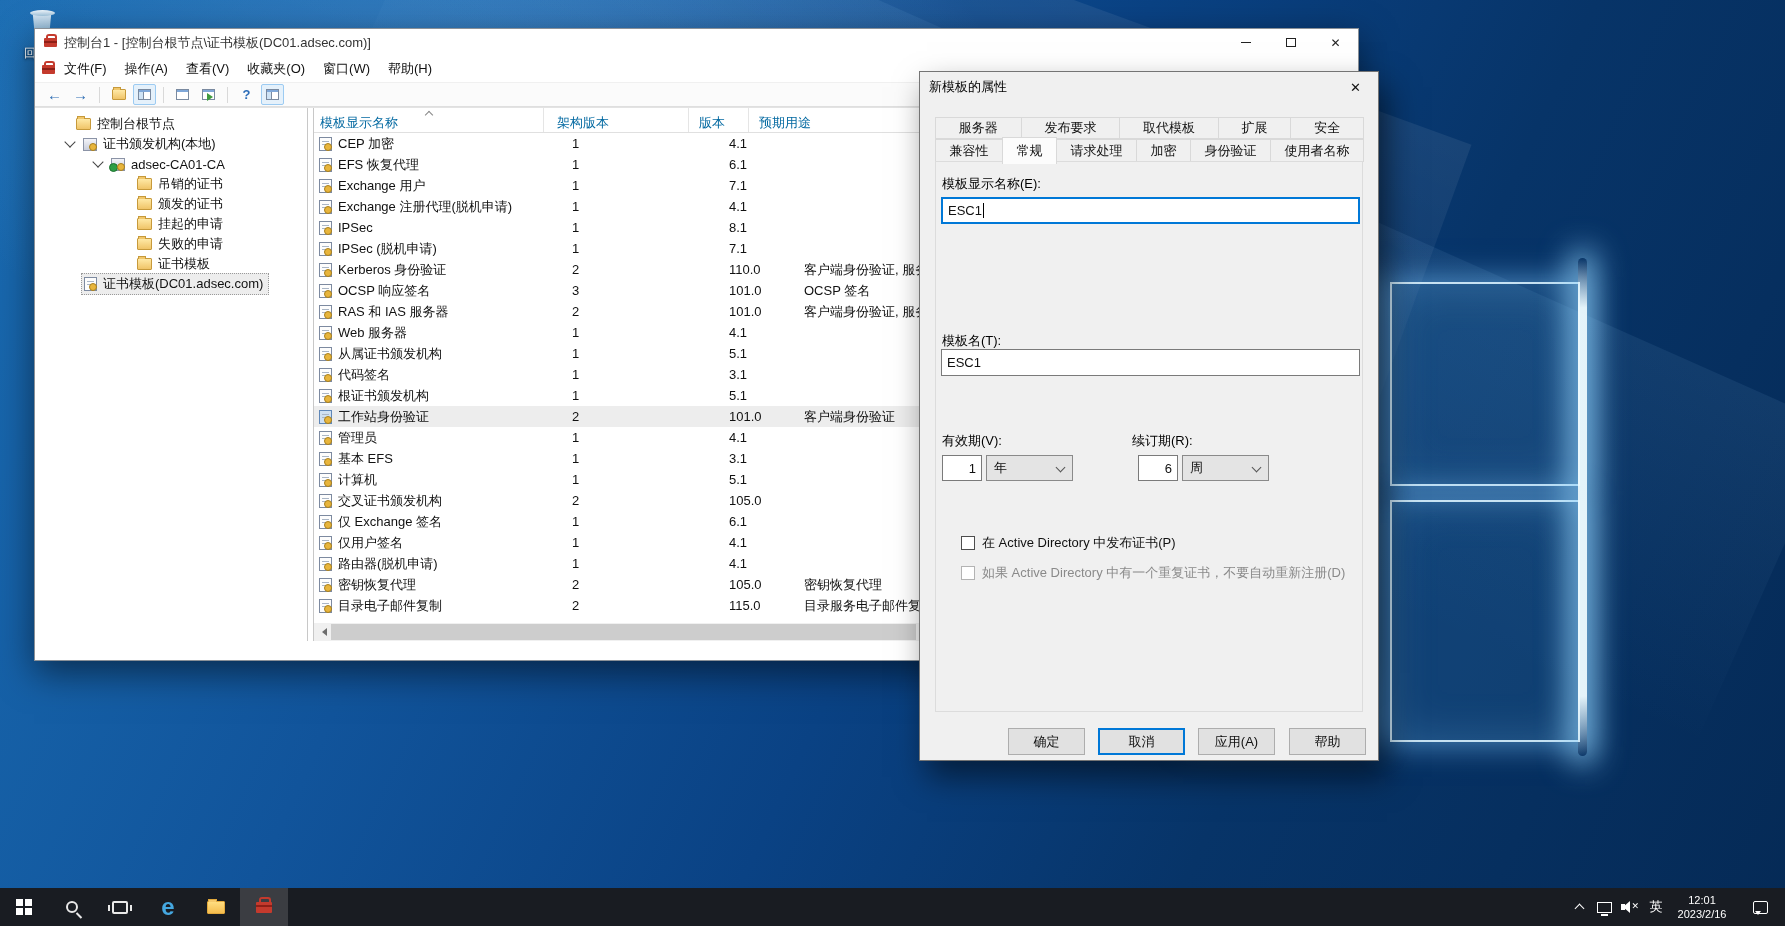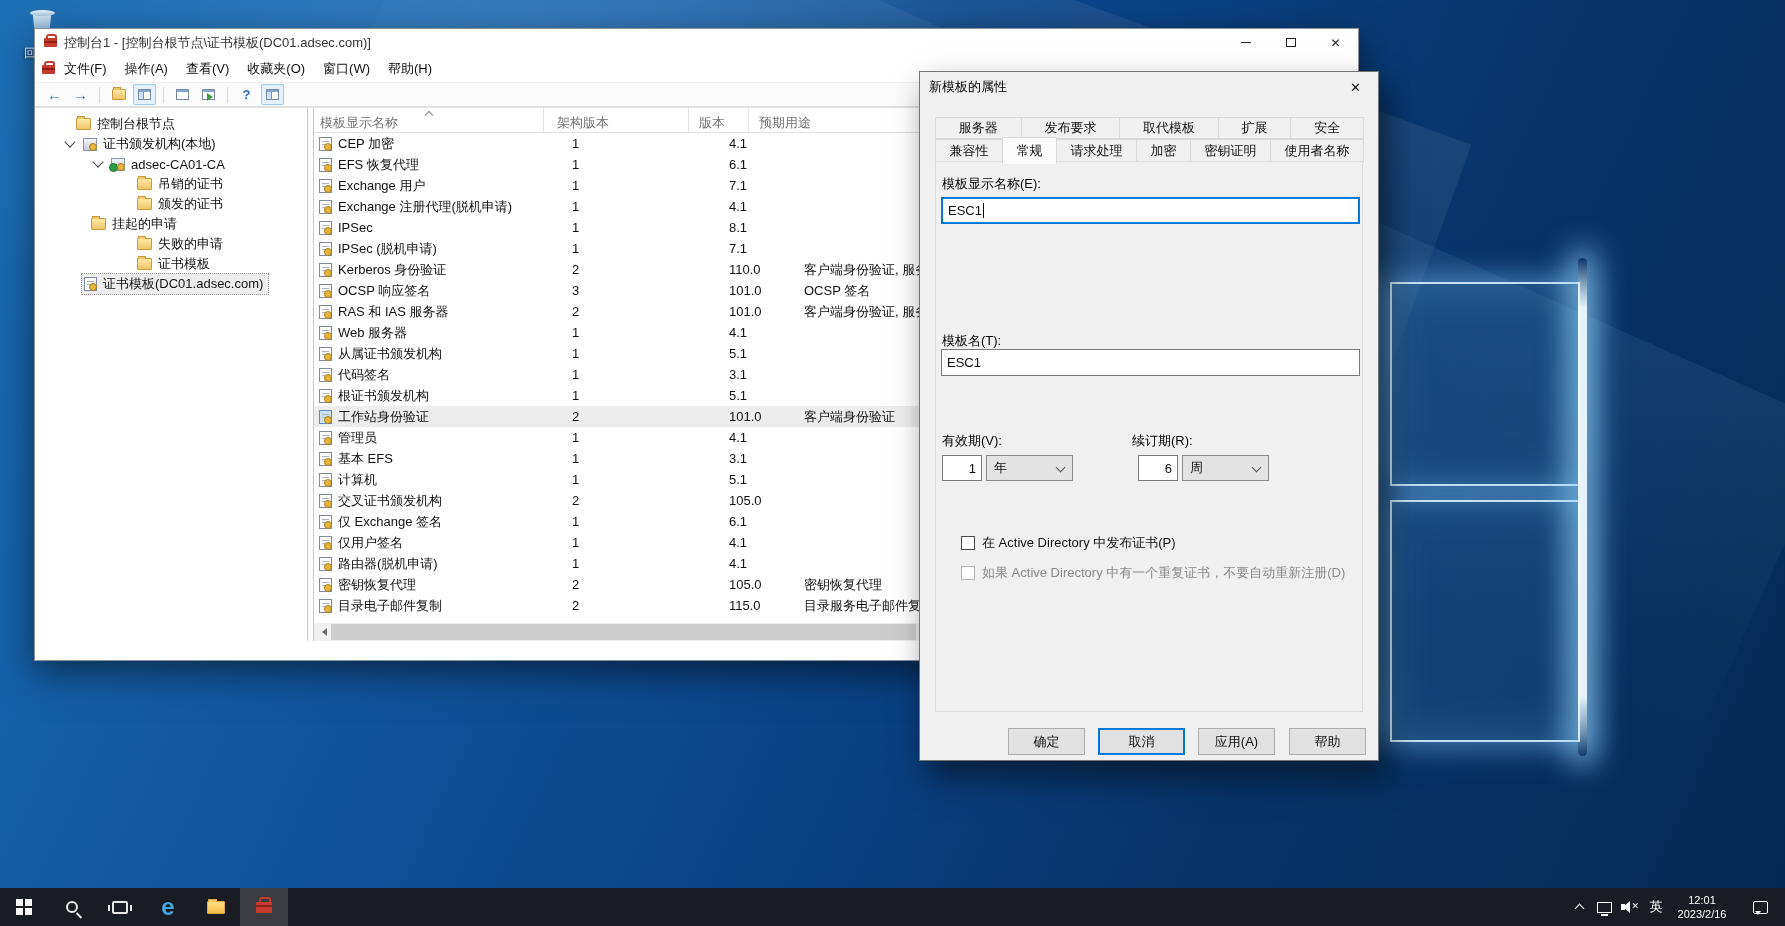--- a/index.html
+++ b/index.html
@@ -99,21 +99,21 @@
     border-radius:50%; background:#e8b53c; border:1px solid #a87f1c; }
   .ic-ca.ok::before { content:''; position:absolute; left:-3px; bottom:-2px; width:7px; height:7px;
     border-radius:50%; background:#2e9e44; border:1px solid #1d7330; }
   .ic-tmpl { width:13px; height:14px; min-width:13px; background:#fdfdfd; border:1px solid #7d8aa0; position:relative; }
   .ic-tmpl::before { content:''; position:absolute; left:2px; top:3px; right:2px; height:6px;
     background:repeating-linear-gradient(#aab6c6 0 1px, transparent 1px 3px); }
   .ic-tmpl::after { content:''; position:absolute; right:-1px; bottom:-1px; width:6px; height:6px;
     border-radius:50%; background:#e8b53c; border:1px solid #a87f1c; }
   .ic-tmpl.sel-icon { background:#cfe0f2; border-color:#5f87b8; }
 
-  .lheader { height:25px; display:flex; border-bottom:1px solid #e0e0e0; color:#737373; position:relative; }
+  .lheader { height:25px; display:flex; border-bottom:1px solid #e0e0e0; color:#0369a1; position:relative; }
   .hcell { border-right:1px solid #e5e5e5; padding-top:6px; }
   .hc1 { width:230px; padding-left:6px; position:relative; }
   .hc2 { width:145px; padding-left:13px; }
   .hc3 { width:60px; padding-left:10px; }
   .hc4 { flex:1; padding-left:10px; border-right:none; }
   .sortchev { position:absolute; left:112px; top:4px; width:6px; height:6px;
     border-left:1.4px solid #888; border-top:1.4px solid #888; transform:rotate(45deg); }
 
   .rows { flex:1; position:relative; }
   .lrow { height:21px; display:flex; align-items:center;gap:15px; }
@@ -313,21 +313,21 @@
               <span class="ic-folder"></span>
               <span>吊销的证书</span>
             </span>
           </div>
           <div class="titem" style="padding-left: 99px;">
             <span class="tbox">
               <span class="ic-folder"></span>
               <span>颁发的证书</span>
             </span>
           </div>
-          <div class="titem" style="padding-left: 53px; text-align: center;">
+          <div class="titem" style="padding-left: 99px; text-align: center;">
             <span class="tbox">
               <span class="ic-folder"></span>
               <span>挂起的申请</span>
             </span>
           </div>
           <div class="titem" style="padding-left: 99px;">
             <span class="tbox">
               <span class="ic-folder"></span>
               <span>失败的申请</span>
             </span>
@@ -589,21 +589,21 @@
         <span class="tab">发布要求</span>
         <span class="tab">取代模板</span>
         <span class="tab">扩展</span>
         <span class="tab">安全</span>
       </div>
     <div class="tabs tabs2" id="tabs2">
         <span class="tab">兼容性</span>
         <span class="tab active">常规</span>
         <span class="tab">请求处理</span>
         <span class="tab">加密</span>
-        <span class="tab">密钥证明</span>
+        <span class="tab">身份验证</span>
         <span class="tab">使用者名称</span>
       </div>
     <div class="dpanel"></div>
 
     <div class="lbl" id="lbl-display">模板显示名称(E):</div>
     <div class="inputbox" id="in-display">
       <span>ESC1</span>
       <span class="caret"></span>
     </div>
 

